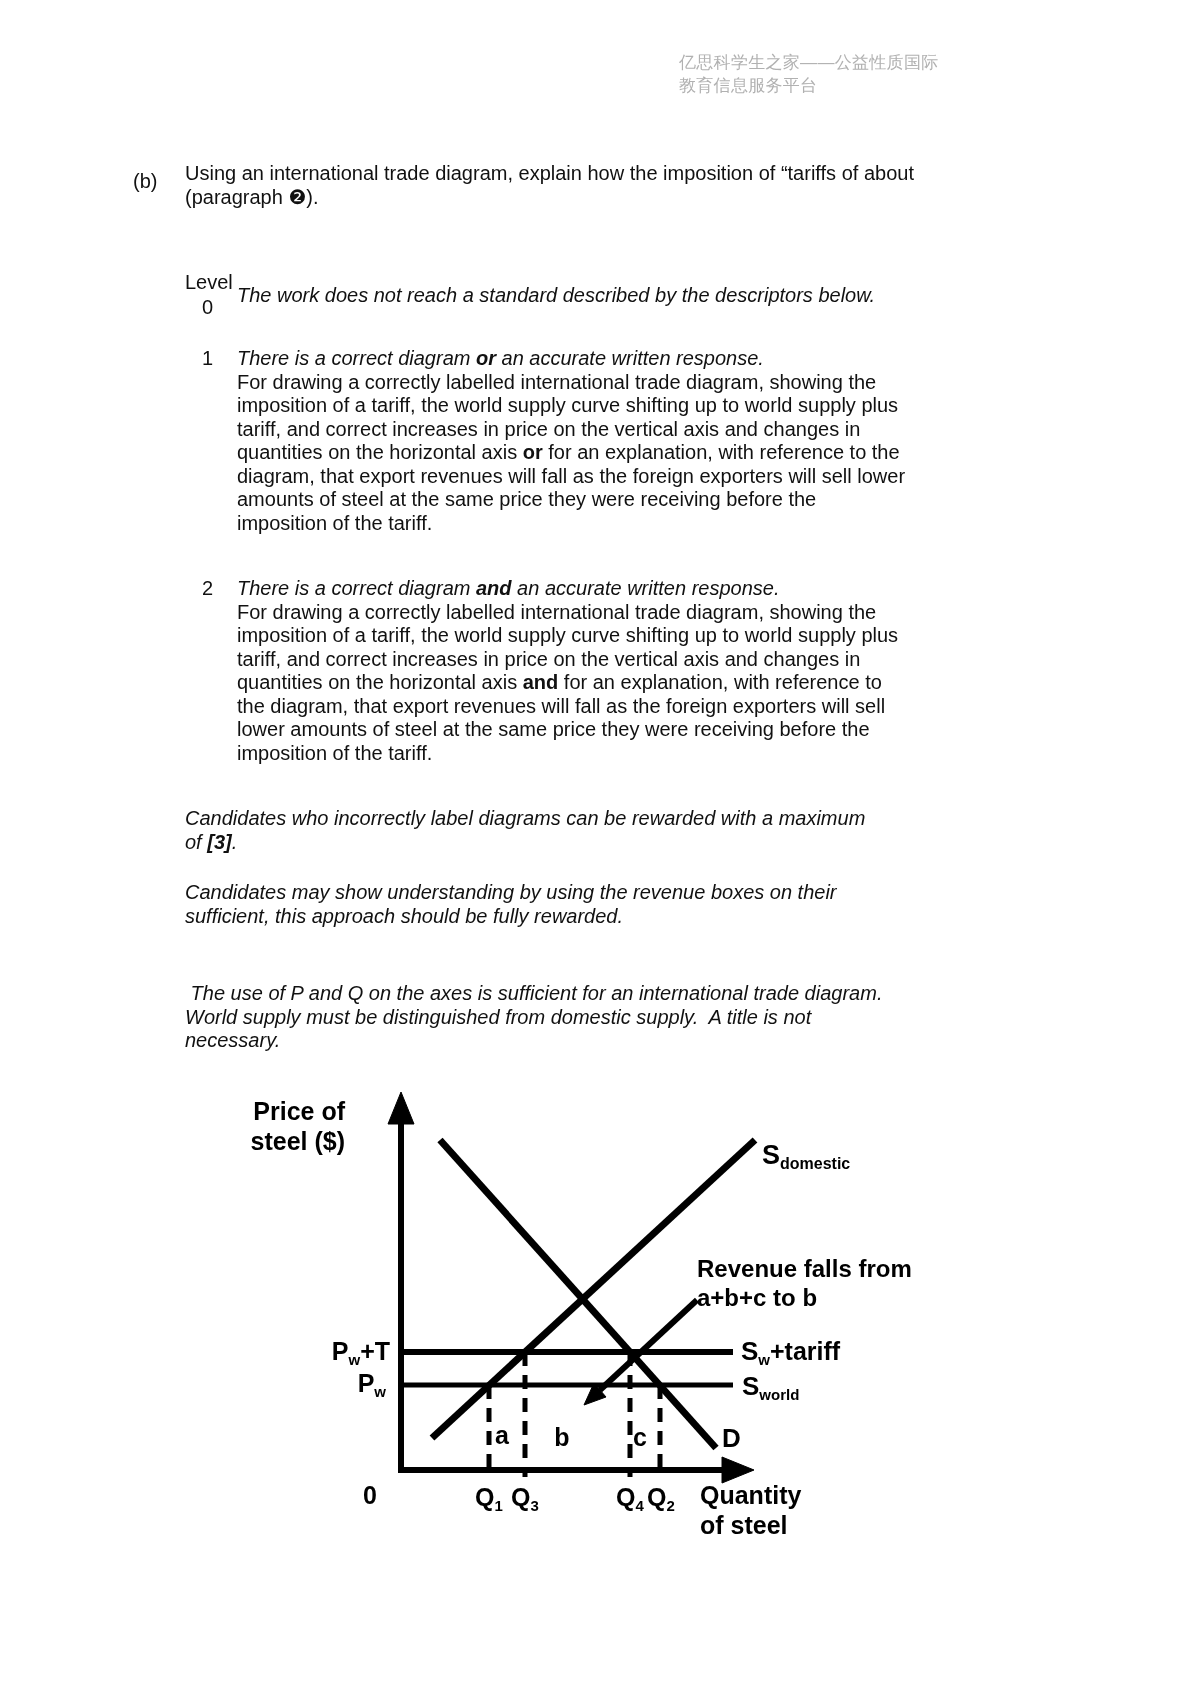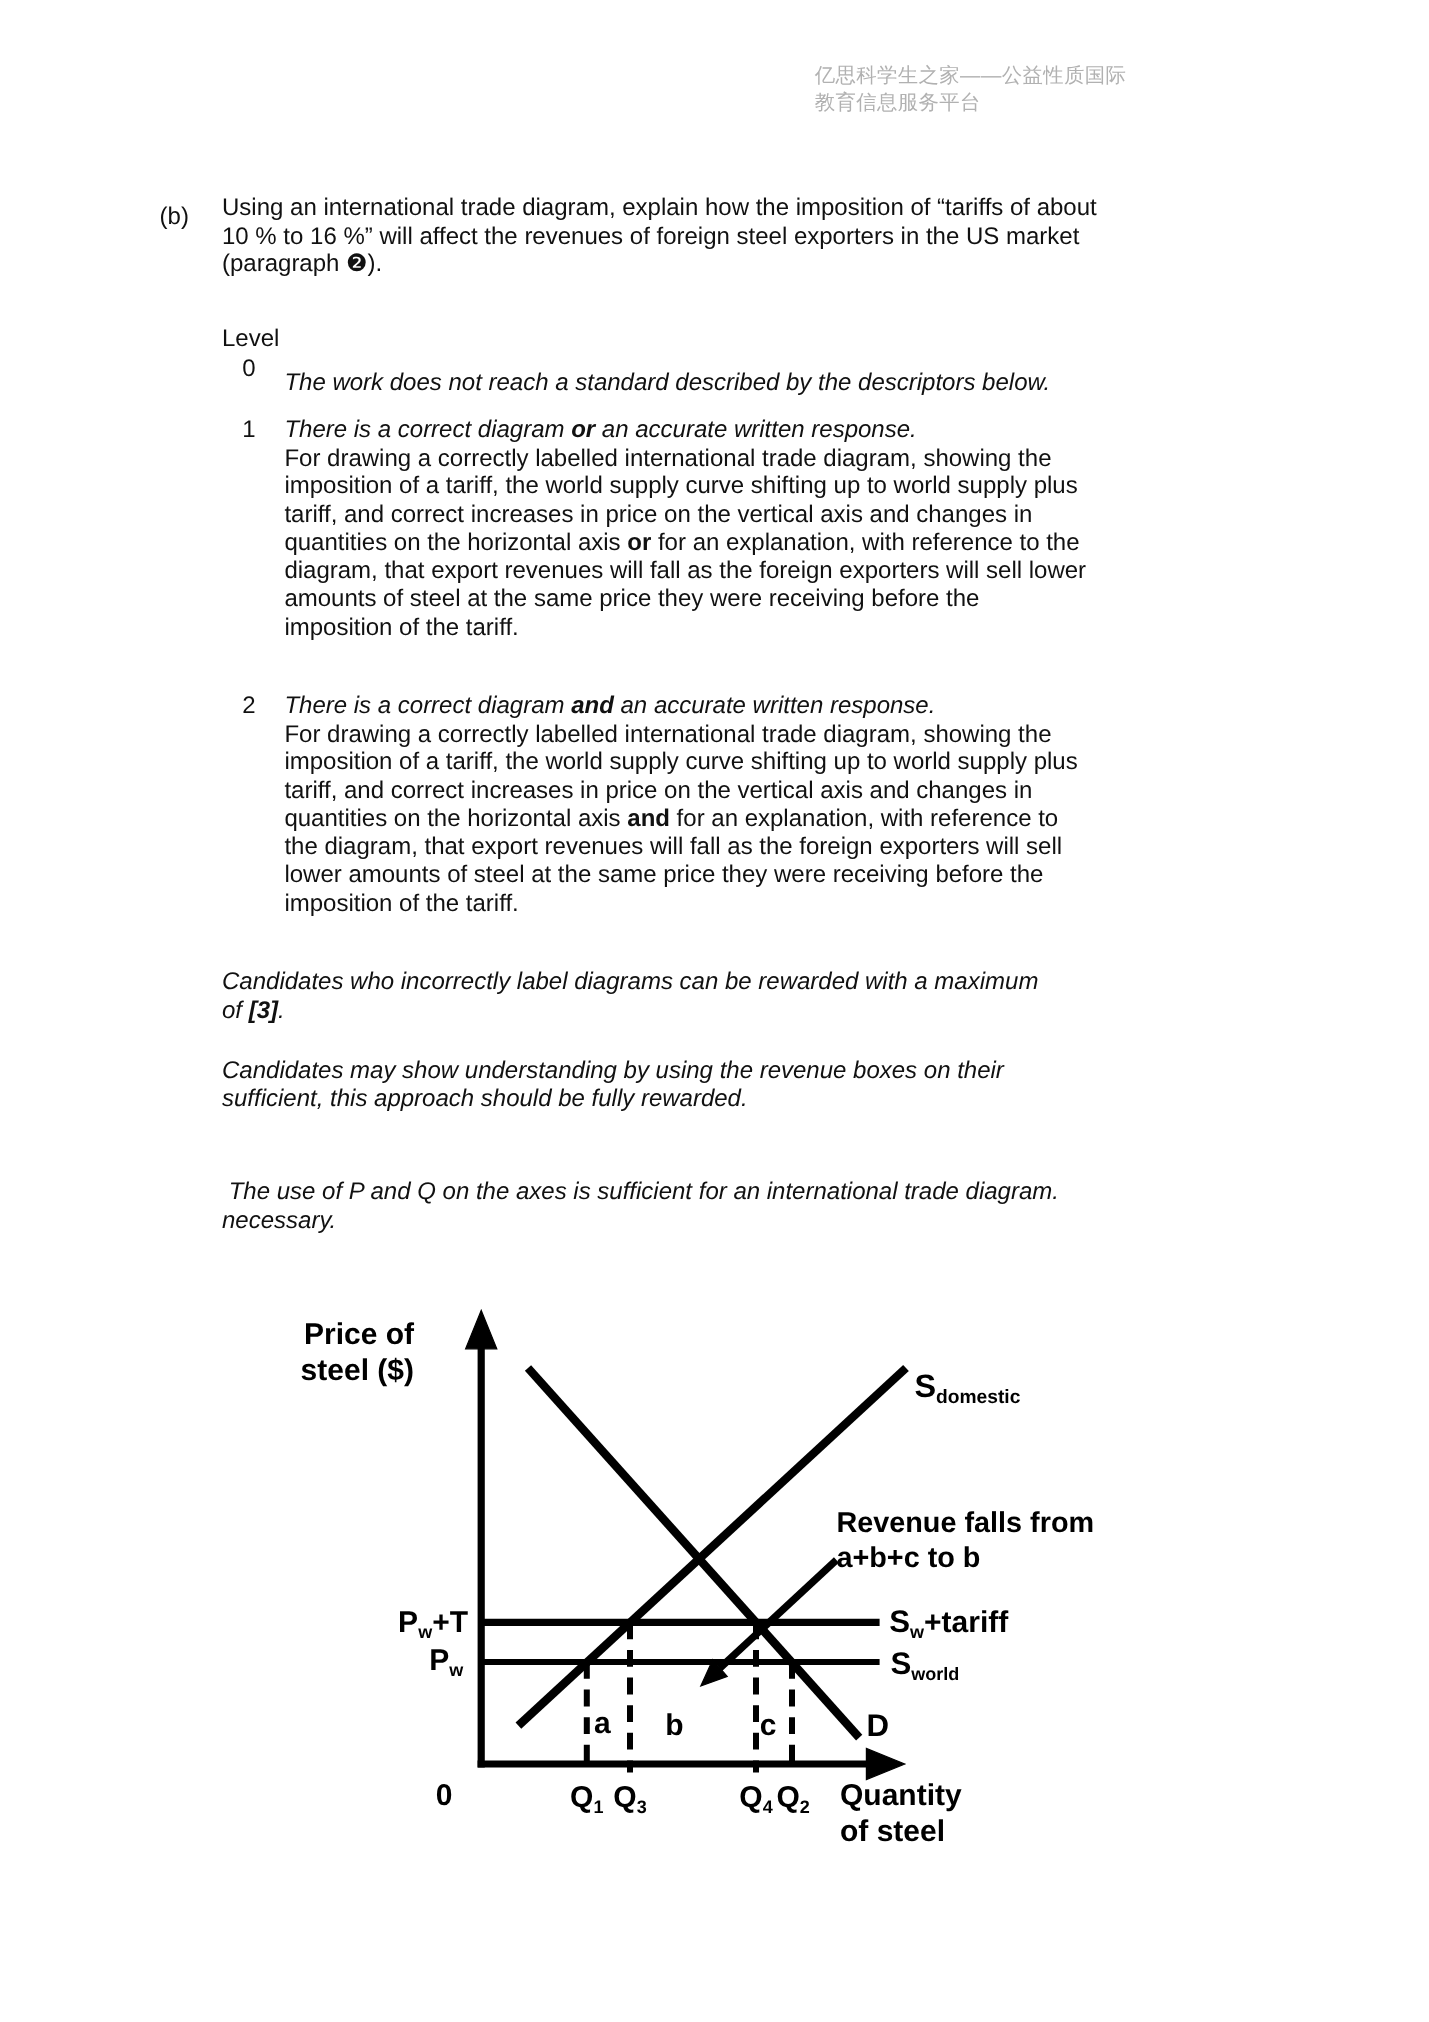--- a/index.html
+++ b/index.html
@@ -21,30 +21,29 @@
 </head>
 <body>
 
 <div class="page">
 
   <div class="abs wm-top">亿思科学生之家——公益性质国际教育信息服务平台</div>
 
   <div class="abs t" style="left:133px;top:170px">(b)</div>
   <div class="abs" style="left:185px;top:162px">
     <div class="t">Using an international trade diagram, explain how the imposition of “tariffs of about</div>
-    <div class="t">10 % to 16 %” will affect the revenues of foreign steel exporters in the US market</div>
     <div class="t">(paragraph ❷).</div>
   </div>
   <div class="abs marks-col t b" style="top:217px;text-align:right">[4]</div>
 
   <div class="abs t" style="left:185px;top:271px">Level</div>
   <div class="abs marks-col t" style="top:271px">Marks</div>
 
   <div class="abs t num" style="top:296px">0</div>
-  <div class="abs t it" style="left:237px;top:308px">The work does not reach a standard described by the descriptors below.</div>
+  <div class="abs t it" style="left:237px;top:284px">The work does not reach a standard described by the descriptors below.</div>
   <div class="abs marks-col t b" style="top:296px">0</div>
 
   <div class="abs t num" style="top:347px">1</div>
   <div class="abs" style="left:237px;top:347px">
     <div class="t it"><span>There is a correct diagram </span><span class="b">or</span><span> an accurate written response.</span></div>
     <div class="t">For drawing a correctly labelled international trade diagram, showing the</div>
     <div class="t">imposition of a tariff, the world supply curve shifting up to world supply plus</div>
     <div class="t">tariff, and correct increases in price on the vertical axis and changes in</div>
     <div class="t"><span>quantities on the horizontal axis </span><span class="b">or</span><span> for an explanation, with reference to the</span></div>
     <div class="t">diagram, that export revenues will fall as the foreign exporters will sell lower</div>
@@ -71,20 +70,21 @@
     <div class="t it"><span>of </span><span class="b">[3]</span><span>.</span></div>
   </div>
 
   <div class="abs" style="left:185px;top:881px">
     <div class="t it">Candidates may show understanding by using the revenue boxes on their</div>
     <div class="t it">sufficient, this approach should be fully rewarded.</div>
   </div>
 
   <div class="abs" style="left:185px;top:982px">
     <div class="t it"> The use of P and Q on the axes is sufficient for an international trade diagram.</div>
+    <div class="t it">World supply must be distinguished from domestic supply.  A title is not</div>
     <div class="t it">necessary.</div>
   </div>
 
   <svg class="abs" style="left:230px;top:1080px" width="850" height="465" viewBox="230 1080 850 465">
 
     <line x1="440" y1="1140" x2="716" y2="1448" stroke-width="7"></line>
     <line x1="432" y1="1438" x2="755" y2="1140" stroke-width="7"></line>
 
     <line x1="401" y1="1352" x2="733" y2="1352" stroke-width="6"></line>
     <line x1="401" y1="1385" x2="733" y2="1385" stroke-width="5"></line>

